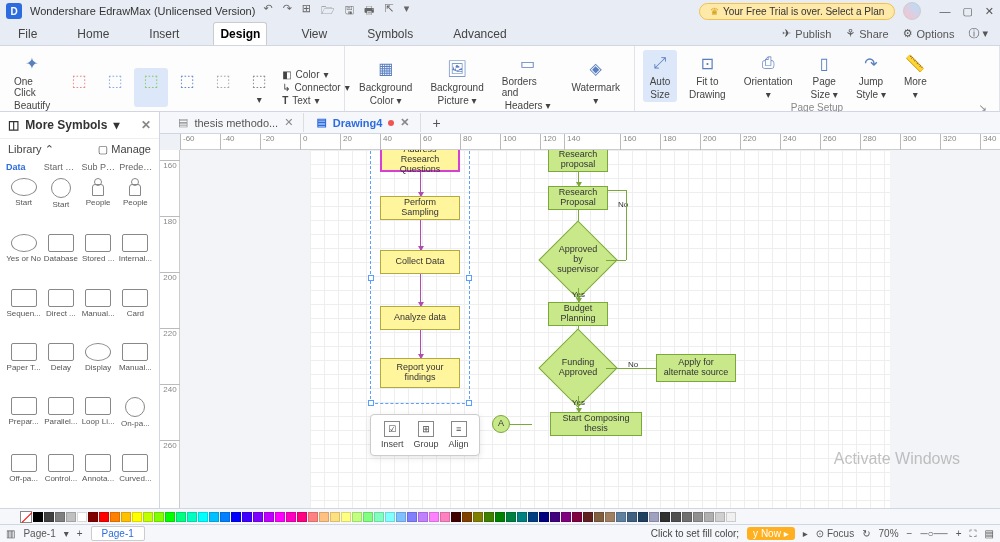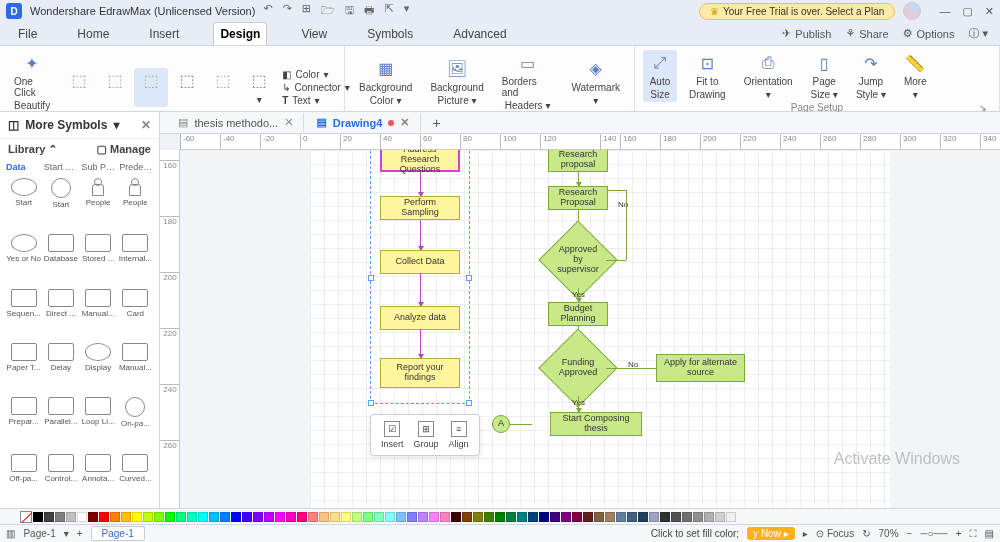--- a/index.html
+++ b/index.html
@@ -35,21 +35,21 @@
 
 
 .workspace { display: flex; height: calc(542px - 22px - 24px - 66px - 16px - 18px); }
 
 
 .leftpanel { width: 160px; background: #fff; border-right: 1px solid #d0d7e2; display: flex; flex-direction: column; }
 .lp-header { display: flex; align-items: center; gap: 6px; padding: 6px 8px; font-weight: 600; font-size: 12px; border-bottom: 1px solid #eee; }
 .lp-search { display: flex; gap: 4px; padding: 6px; }
 .lp-search input { flex: 1; border: 1px solid #ccc; border-radius: 3px; padding: 3px 6px; font-size: 11px; }
 .lp-search button { background: #2d6cdf; color: #fff; border: none; border-radius: 3px; padding: 3px 8px; font-size: 11px; cursor: pointer; }
-.lp-tabs { display: flex; justify-content: space-between; padding: 4px 8px; font-size: 11px; color: #444; font-weight: bold; }
+.lp-tabs { display: flex; justify-content: space-between; padding: 4px 8px; font-size: 11px; color: #444; }
 .lp-cats { display: flex; gap: 4px; padding: 2px 6px; font-size: 9px; color: #666; }
 .lp-cats span { flex: 1; overflow: hidden; text-overflow: ellipsis; white-space: nowrap; }
 .lp-cats span.active { color: #2d6cdf; font-weight: 600; }
 .shape-grid { flex: 1; overflow: auto; padding: 4px 6px; display: grid; grid-template-columns: repeat(4, 1fr); gap: 4px 2px; }
 .shape-cell { display: flex; flex-direction: column; align-items: center; gap: 2px; font-size: 8px; color: #555; cursor: grab; }
 .shape-icon { width: 26px; height: 18px; border: 1px solid #888; border-radius: 2px; background: #fff; }
 .shape-icon.ellipse { border-radius: 50%; }
 .shape-icon.circle { width: 20px; height: 20px; border-radius: 50%; }
 .shape-icon.person { border: none; position: relative; }
 .shape-icon.person::before { content: ""; position: absolute; top: 0; left: 50%; width: 6px; height: 6px; border: 1px solid #888; border-radius: 50%; transform: translateX(-50%); }
@@ -399,21 +399,21 @@
         <div class="tick" style="left: 0px;">-60</div>
         <div class="tick" style="left: 40px;">-40</div>
         <div class="tick" style="left: 80px;">-20</div>
         <div class="tick" style="left: 120px;">0</div>
         <div class="tick" style="left: 160px;">20</div>
         <div class="tick" style="left: 200px;">40</div>
         <div class="tick" style="left: 240px;">60</div>
         <div class="tick" style="left: 280px;">80</div>
         <div class="tick" style="left: 320px;">100</div>
         <div class="tick" style="left: 360px;">120</div>
-        <div class="tick" style="left: 420px;">140</div>
+        <div class="tick" style="left: 384px;">140</div>
         <div class="tick" style="left: 440px;">160</div>
         <div class="tick" style="left: 480px;">180</div>
         <div class="tick" style="left: 520px;">200</div>
         <div class="tick" style="left: 560px;">220</div>
         <div class="tick" style="left: 600px;">240</div>
         <div class="tick" style="left: 640px;">260</div>
         <div class="tick" style="left: 680px;">280</div>
         <div class="tick" style="left: 720px;">300</div>
         <div class="tick" style="left: 760px;">320</div>
         <div class="tick" style="left: 800px;">340</div>
@@ -462,21 +462,21 @@
           <div style="position:absolute;left:298px;top:40px;width:18px;height:0;border-top:1px solid #7aa83a"></div>
           <div class="arrow-vg" style="left:268px;top:138px;height:14px"></div>
           <div class="node rect-g" style="left:238px;top:152px;width:60px;height:24px">Budget Planning</div>
           <div class="arrow-vg" style="left:268px;top:176px;height:14px"></div>
           <div class="node diamond" style="left:240px;top:190px">
               <span>Funding Approved</span>
             </div>
           <div class="label-sm" style="left:262px;top:248px">Yes</div>
           <div class="label-sm" style="left:318px;top:210px">No</div>
           <div style="position:absolute;left:296px;top:218px;width:50px;height:0;border-top:1px solid #7aa83a"></div>
-          <div class="node rect-g" style="left:346px;top:204px;width:89px;height:28px">Apply for alternate source</div>
+          <div class="node rect-g" style="left:346px;top:204px;width:80px;height:28px">Apply for alternate source</div>
           <div class="arrow-vg" style="left:268px;top:246px;height:16px"></div>
           <div class="node rect-g" style="left:240px;top:262px;width:92px;height:24px">Start Composing thesis</div>
           <div style="position:absolute;left:200px;top:274px;width:22px;height:0;border-top:1px solid #7aa83a"></div>
           <div class="node conn-circle" style="left:182px;top:265px">A</div>
         </div>
 
         <div class="float-bar" style="left:190px;top:264px">
           <div class="fb-item">
               <div class="fb-icon" style="display:flex;align-items:center;justify-content:center">☑</div>
               <span>Insert</span>

